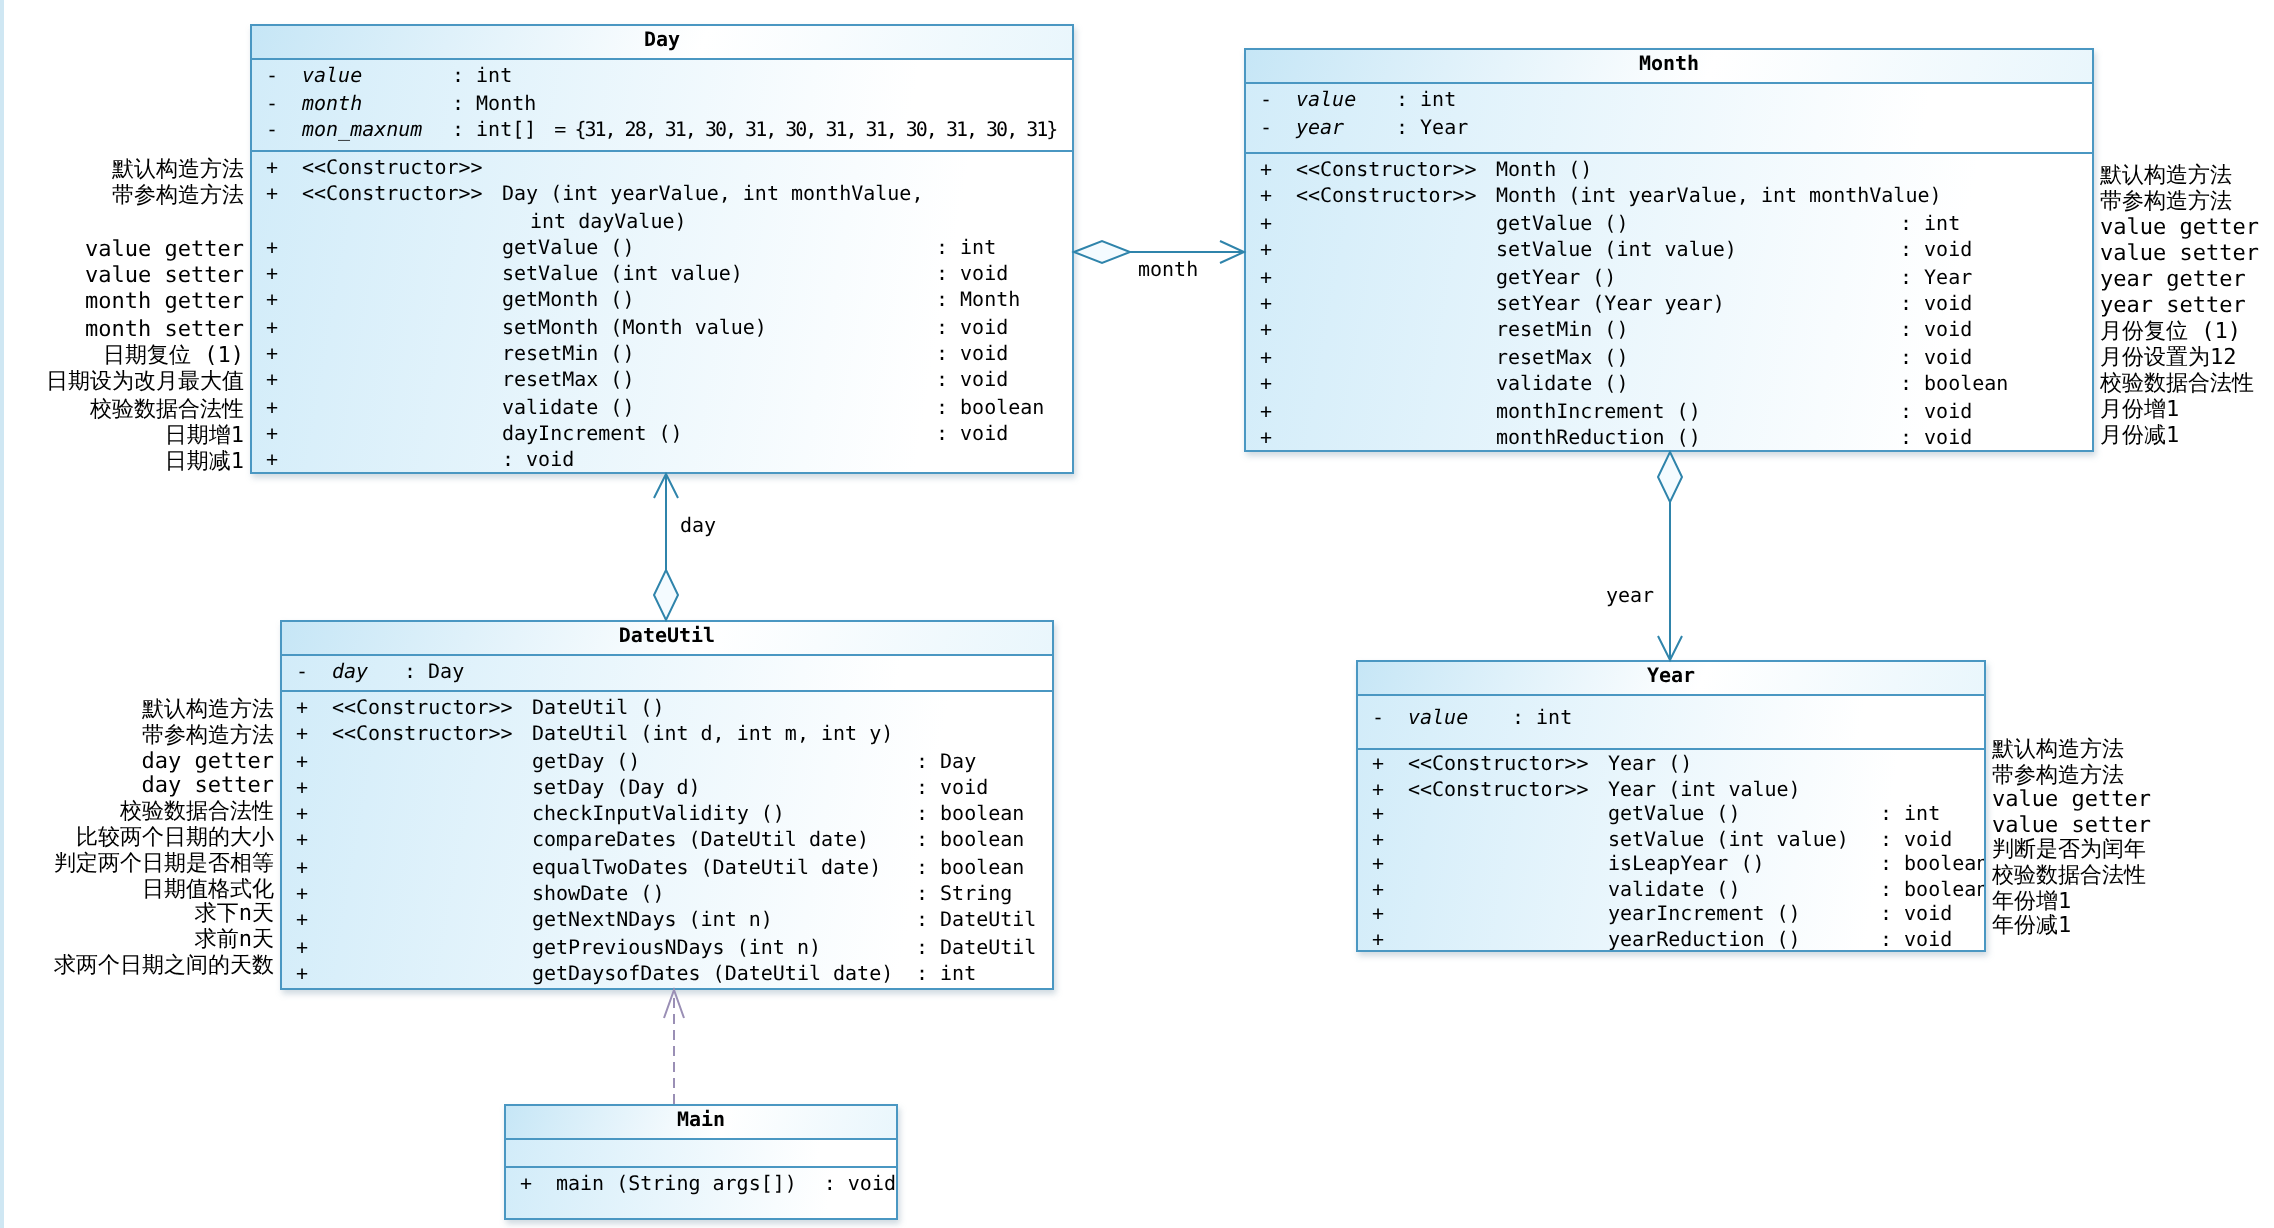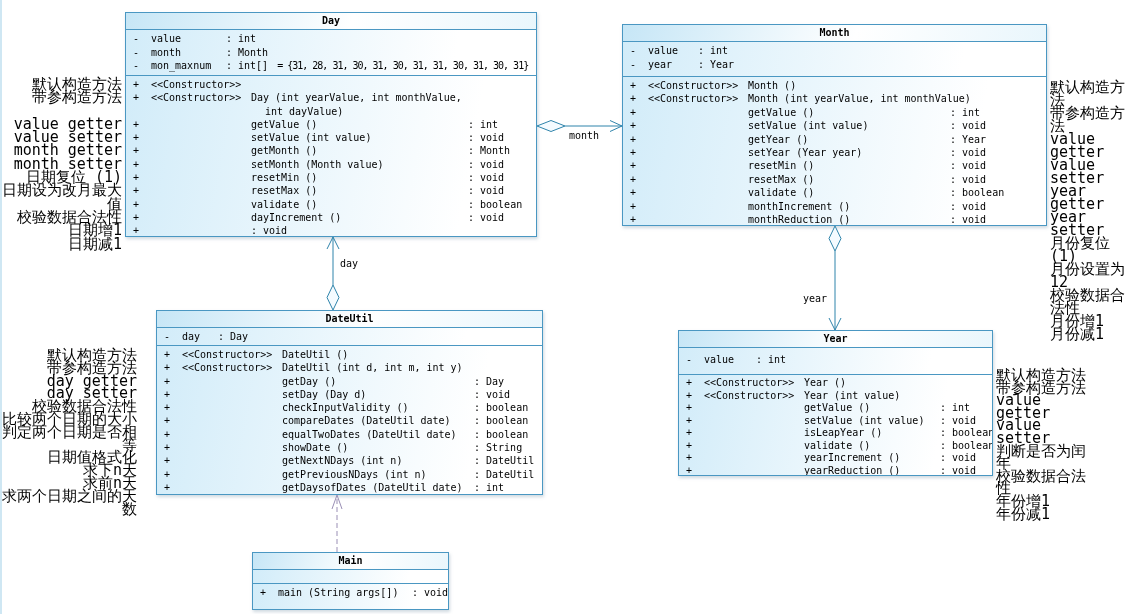--- a/index.html
+++ b/index.html
@@ -31,35 +31,35 @@
     background:linear-gradient(100deg,#d2ecf9 0%,#ffffff 80%);
     height:100%;
   }
   .row{display:flex;white-space:nowrap;line-height:var(--lh);}
   .attrs .row{line-height:13.5px;}
   .vis{flex:none;width:25px;padding-left:7px;box-sizing:border-box;}
   .prefix{flex:none;width:100px;}
   .mname{flex:1;overflow:visible;}
   .mname.cont{padding-left:14px;}
   .mtype{flex:none;width:var(--tw);}
-  .aname{flex:none;width:var(--aw);}
+  .aname{flex:none;width:var(--aw);font-style:italic;}
   .atype{flex:none;}
   .aextra{margin-left:9px;letter-spacing:-1px;}
 
   #cls-day     {left:125px;top:12px; width:412px;height:225px;--lh:13.3px;--tw:68px;--aw:75px;--ah:46px;}
   #cls-month   {left:622px;top:24px; width:425px;height:202px;--lh:13.4px;--tw:96px;--aw:50px;--ah:35px;}
-  #cls-dateutil{left:140px;top:310px;width:387px;height:185px;margin-left:16px;--lh:13.3px;--tw:68px;--aw:36px;--ah:18px;}
+  #cls-dateutil{left:140px;top:310px;width:387px;height:185px;--lh:13.3px;--tw:68px;--aw:36px;--ah:18px;}
   #cls-year    {left:678px;top:330px;width:315px;height:146px;--lh:12.5px;--tw:52px;--aw:52px;--ah:27px;}
   #cls-main    {left:240px;top:552px;width:197px;height:58px;margin-left:12px; --lh:13.5px;--tw:auto;--aw:50px;--ah:14px;}
   #cls-year .attrs{padding-top:5px;}
   #cls-main .prefix{width:0;}
   #cls-main .mtype{width:auto;padding-left:12px;}
 
   
-  .notes{position:absolute;font-size:15px;color:#000;}
+  .notes{position:absolute;font-size:11px;color:#000;}
   .notes div{height:auto;}
   #notes-day     {left:0px;   top:78px; width:122px;text-align:right;line-height:13.3px;}
   #notes-month   {left:1050px;top:81px; width:86px; text-align:left; line-height:13px;}
   #notes-dateutil{left:0px;   top:349px;width:137px;text-align:right;line-height:12.8px;}
   #notes-year    {left:996px; top:369px;width:96px; text-align:left; line-height:12.6px;}
 
   
   .edge-label{position:absolute;font-size:10px;}
   #lbl-month{left:569px;top:130px;}
   #lbl-day  {left:340px;top:258px;}

